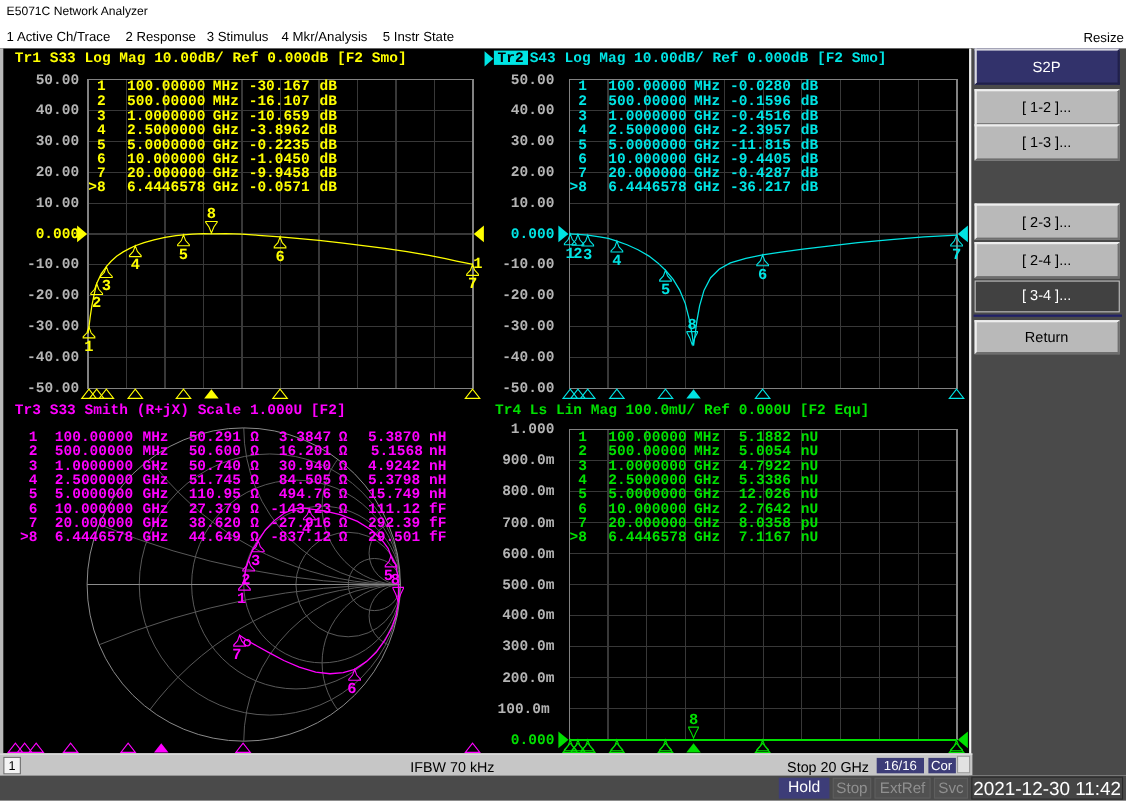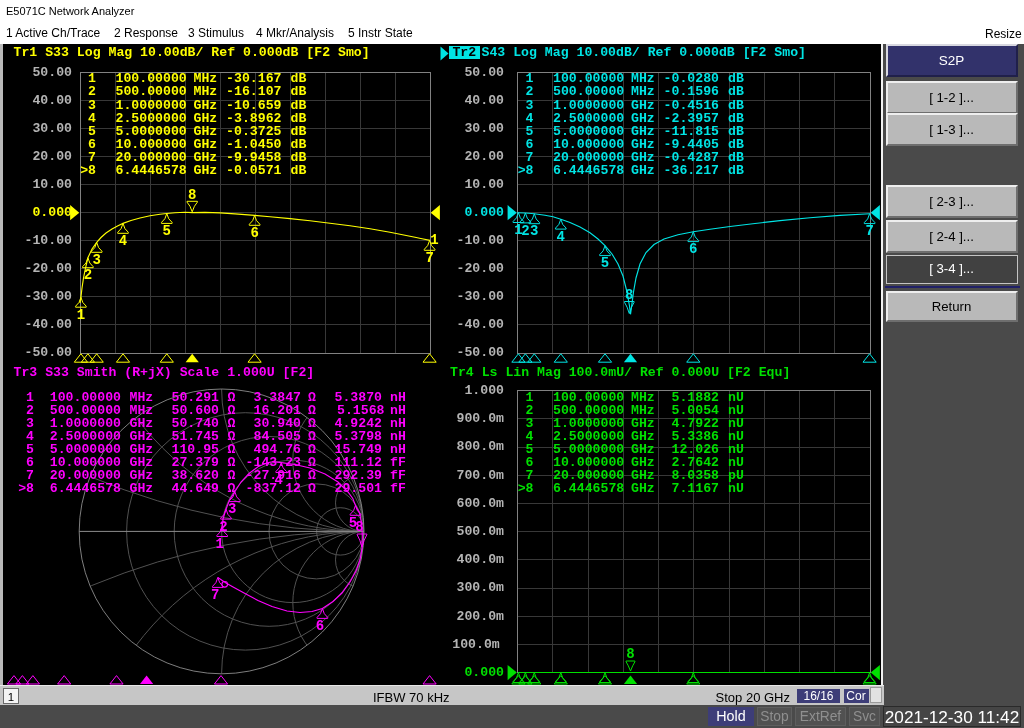--- a/index.html
+++ b/index.html
@@ -287,21 +287,21 @@
     <div class="t" style="left:219px;top:111.81px;color:#ffff00;width:62.5px;text-align:right;">-3.8962</div>
     <div class="t" style="left:290.5px;top:111.81px;color:#ffff00;">dB</div>
     <div class="t" style="left:508.5px;top:111.81px;color:#00e4e4;width:25px;text-align:right;">4</div>
     <div class="t" style="left:553px;top:111.81px;color:#00e4e4;">2.5000000</div>
     <div class="t" style="left:631px;top:111.81px;color:#00e4e4;">GHz</div>
     <div class="t" style="left:656.5px;top:111.81px;color:#00e4e4;width:62.5px;text-align:right;">-2.3957</div>
     <div class="t" style="left:728px;top:111.81px;color:#00e4e4;">dB</div>
     <div class="t" style="left:71px;top:124.97999999999999px;color:#ffff00;width:25px;text-align:right;">5</div>
     <div class="t" style="left:115.5px;top:124.97999999999999px;color:#ffff00;">5.0000000</div>
     <div class="t" style="left:193.5px;top:124.97999999999999px;color:#ffff00;">GHz</div>
-    <div class="t" style="left:219px;top:124.97999999999999px;color:#ffff00;width:62.5px;text-align:right;">-0.3725</div>
+    <div class="t" style="left:219px;top:124.97999999999999px;color:#ffff00;width:62.5px;text-align:right;">-0.2235</div>
     <div class="t" style="left:290.5px;top:124.97999999999999px;color:#ffff00;">dB</div>
     <div class="t" style="left:508.5px;top:124.97999999999999px;color:#00e4e4;width:25px;text-align:right;">5</div>
     <div class="t" style="left:553px;top:124.97999999999999px;color:#00e4e4;">5.0000000</div>
     <div class="t" style="left:631px;top:124.97999999999999px;color:#00e4e4;">GHz</div>
     <div class="t" style="left:656.5px;top:124.97999999999999px;color:#00e4e4;width:62.5px;text-align:right;">-11.815</div>
     <div class="t" style="left:728px;top:124.97999999999999px;color:#00e4e4;">dB</div>
     <div class="t" style="left:71px;top:138.14999999999998px;color:#ffff00;width:25px;text-align:right;">6</div>
     <div class="t" style="left:115.5px;top:138.14999999999998px;color:#ffff00;">10.000000</div>
     <div class="t" style="left:193.5px;top:138.14999999999998px;color:#ffff00;">GHz</div>
     <div class="t" style="left:219px;top:138.14999999999998px;color:#ffff00;width:62.5px;text-align:right;">-1.0450</div>

